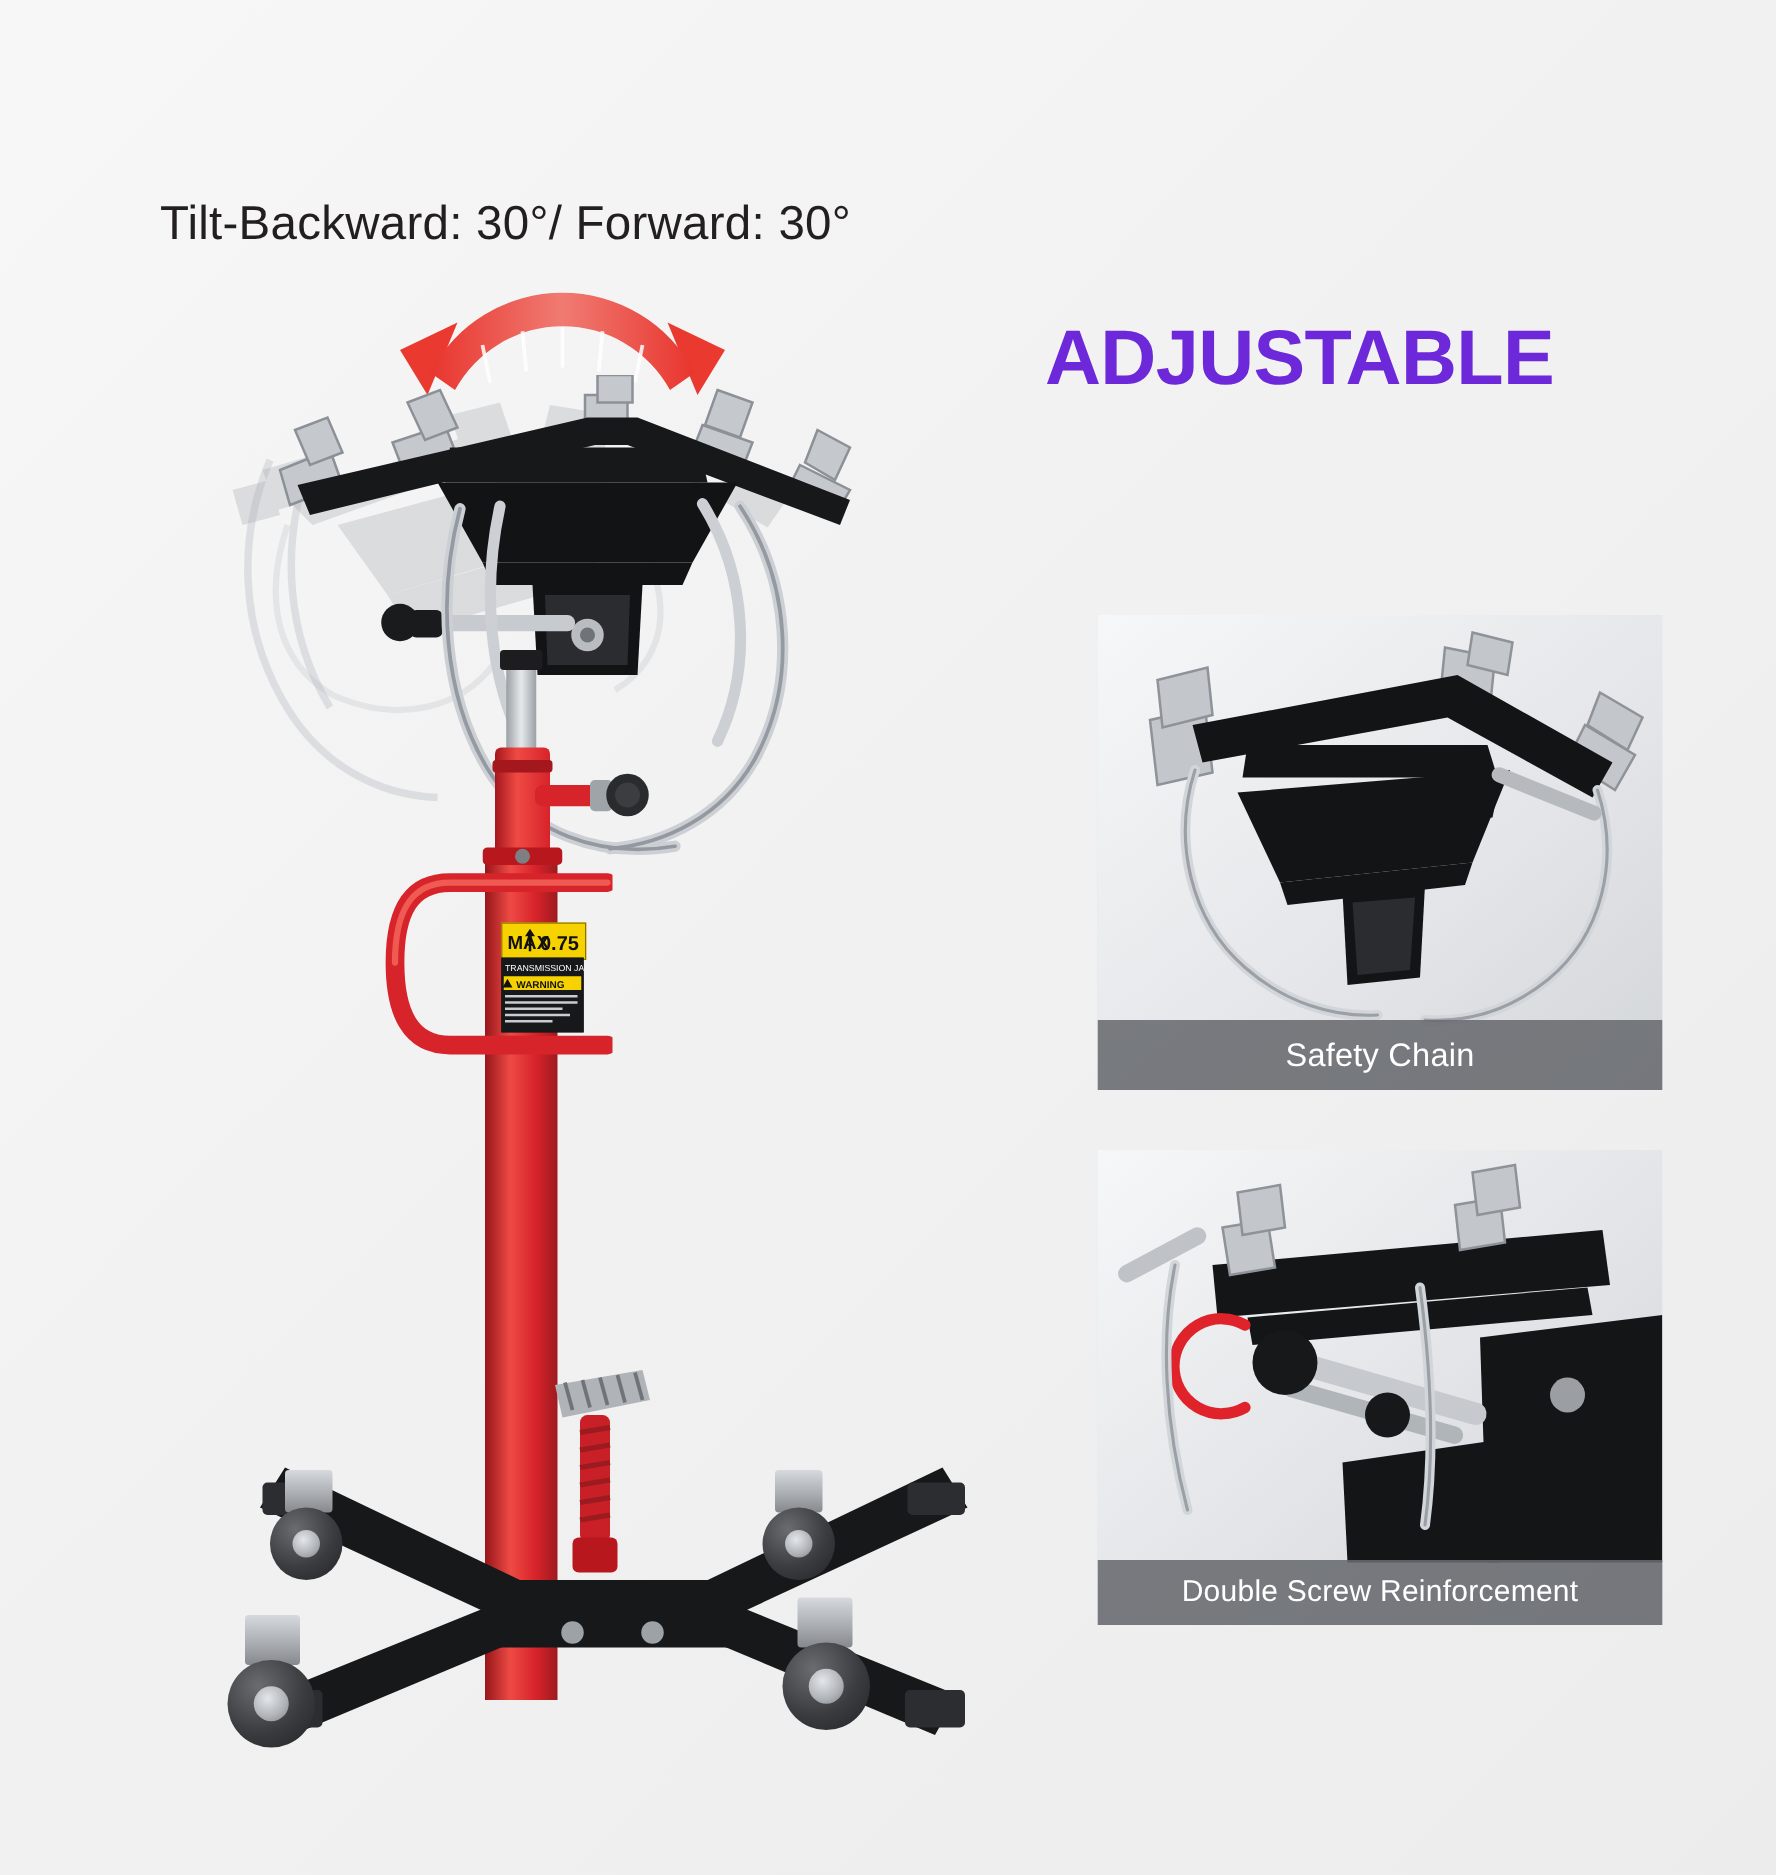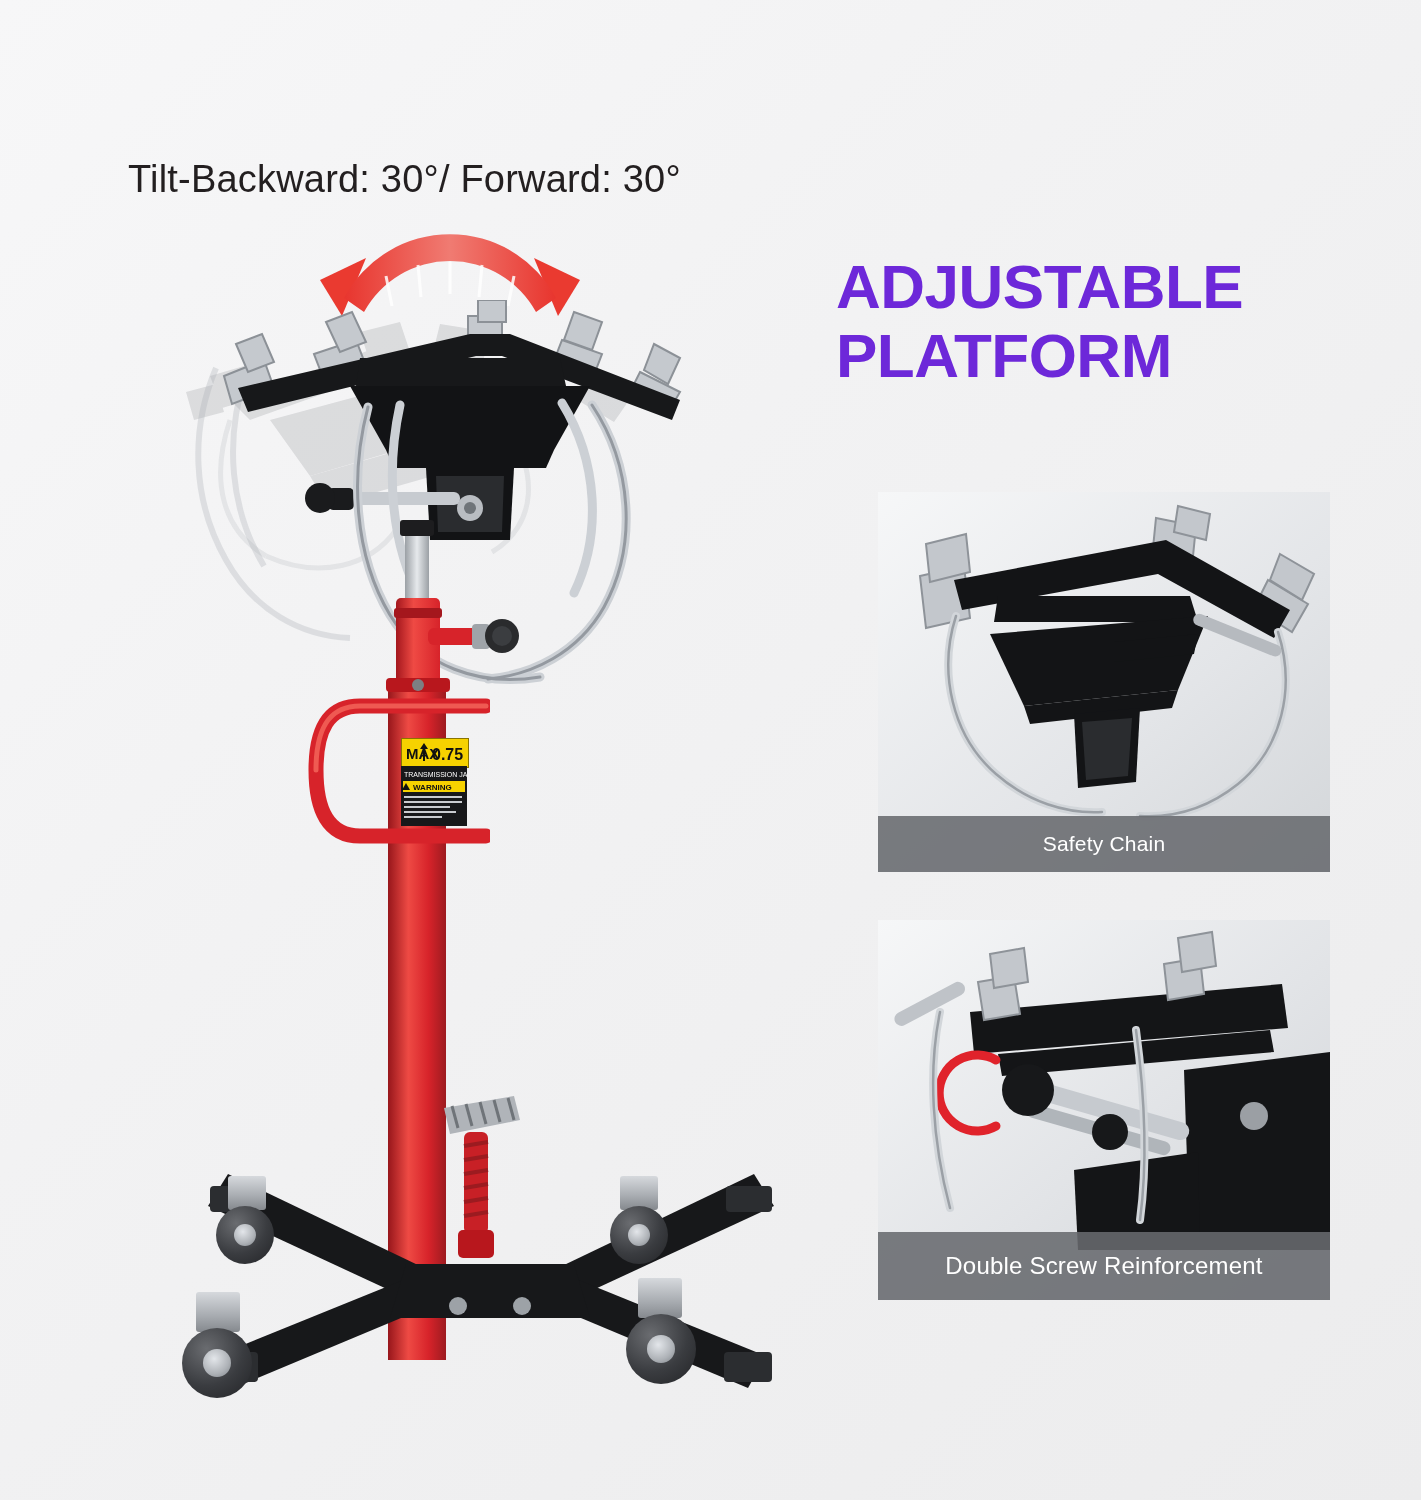--- a/index.html
+++ b/index.html
@@ -87,27 +87,27 @@
     background: linear-gradient(160deg, #f4f5f6 0%, #e4e6e8 55%, #d8dadd 100%);
   }
   .card-caption {
     position: absolute;
     left: 0;
     right: 0;
     bottom: 0;
     height: 56px;
     background: rgba(104,106,110,0.88);
     color: #ffffff;
-    font-size: 21px;
+    font-size: 26px;
     display: flex;
     align-items: center;
     justify-content: center;
     letter-spacing: 0.2px;
   }
-  .card.two .card-caption { height: 68px; font-size: 24px; }
+  .card.two .card-caption { height: 52px; font-size: 24px; }
 
   .label-sticker {
     position: absolute;
     background: #f5d000;
     border: 1px solid #8a7400;
   }
   .sticker-black {
     position: absolute;
     background: #161616;
     color: #5eead4;
@@ -348,21 +348,20 @@
     </div>
     <div>
       <div class="caster-yoke" style="left:488px; top:1068px; width:44px; height:40px;"></div>
       <div class="caster-tyre" style="left:476px; top:1104px; width:70px; height:70px;"></div>
       <div class="caster-hub" style="left:497px; top:1125px; width:28px; height:28px;"></div>
     </div>
   </div>
 
   <div class="headline">
     <div>ADJUSTABLE</div>
-    <div>PLATFORM</div>
   </div>
 
   <div class="card one">
     <div class="card-photo">
       <svg viewBox="0 0 452 380" style="width:100%;height:100%;">
         <defs>
           <linearGradient id="bg1" x1="0" y1="0" x2="1" y2="1">
             <stop offset="0%" stop-color="#f6f7f8"></stop>
             <stop offset="60%" stop-color="#e3e5e8"></stop>
             <stop offset="100%" stop-color="#d3d6d9"></stop>

